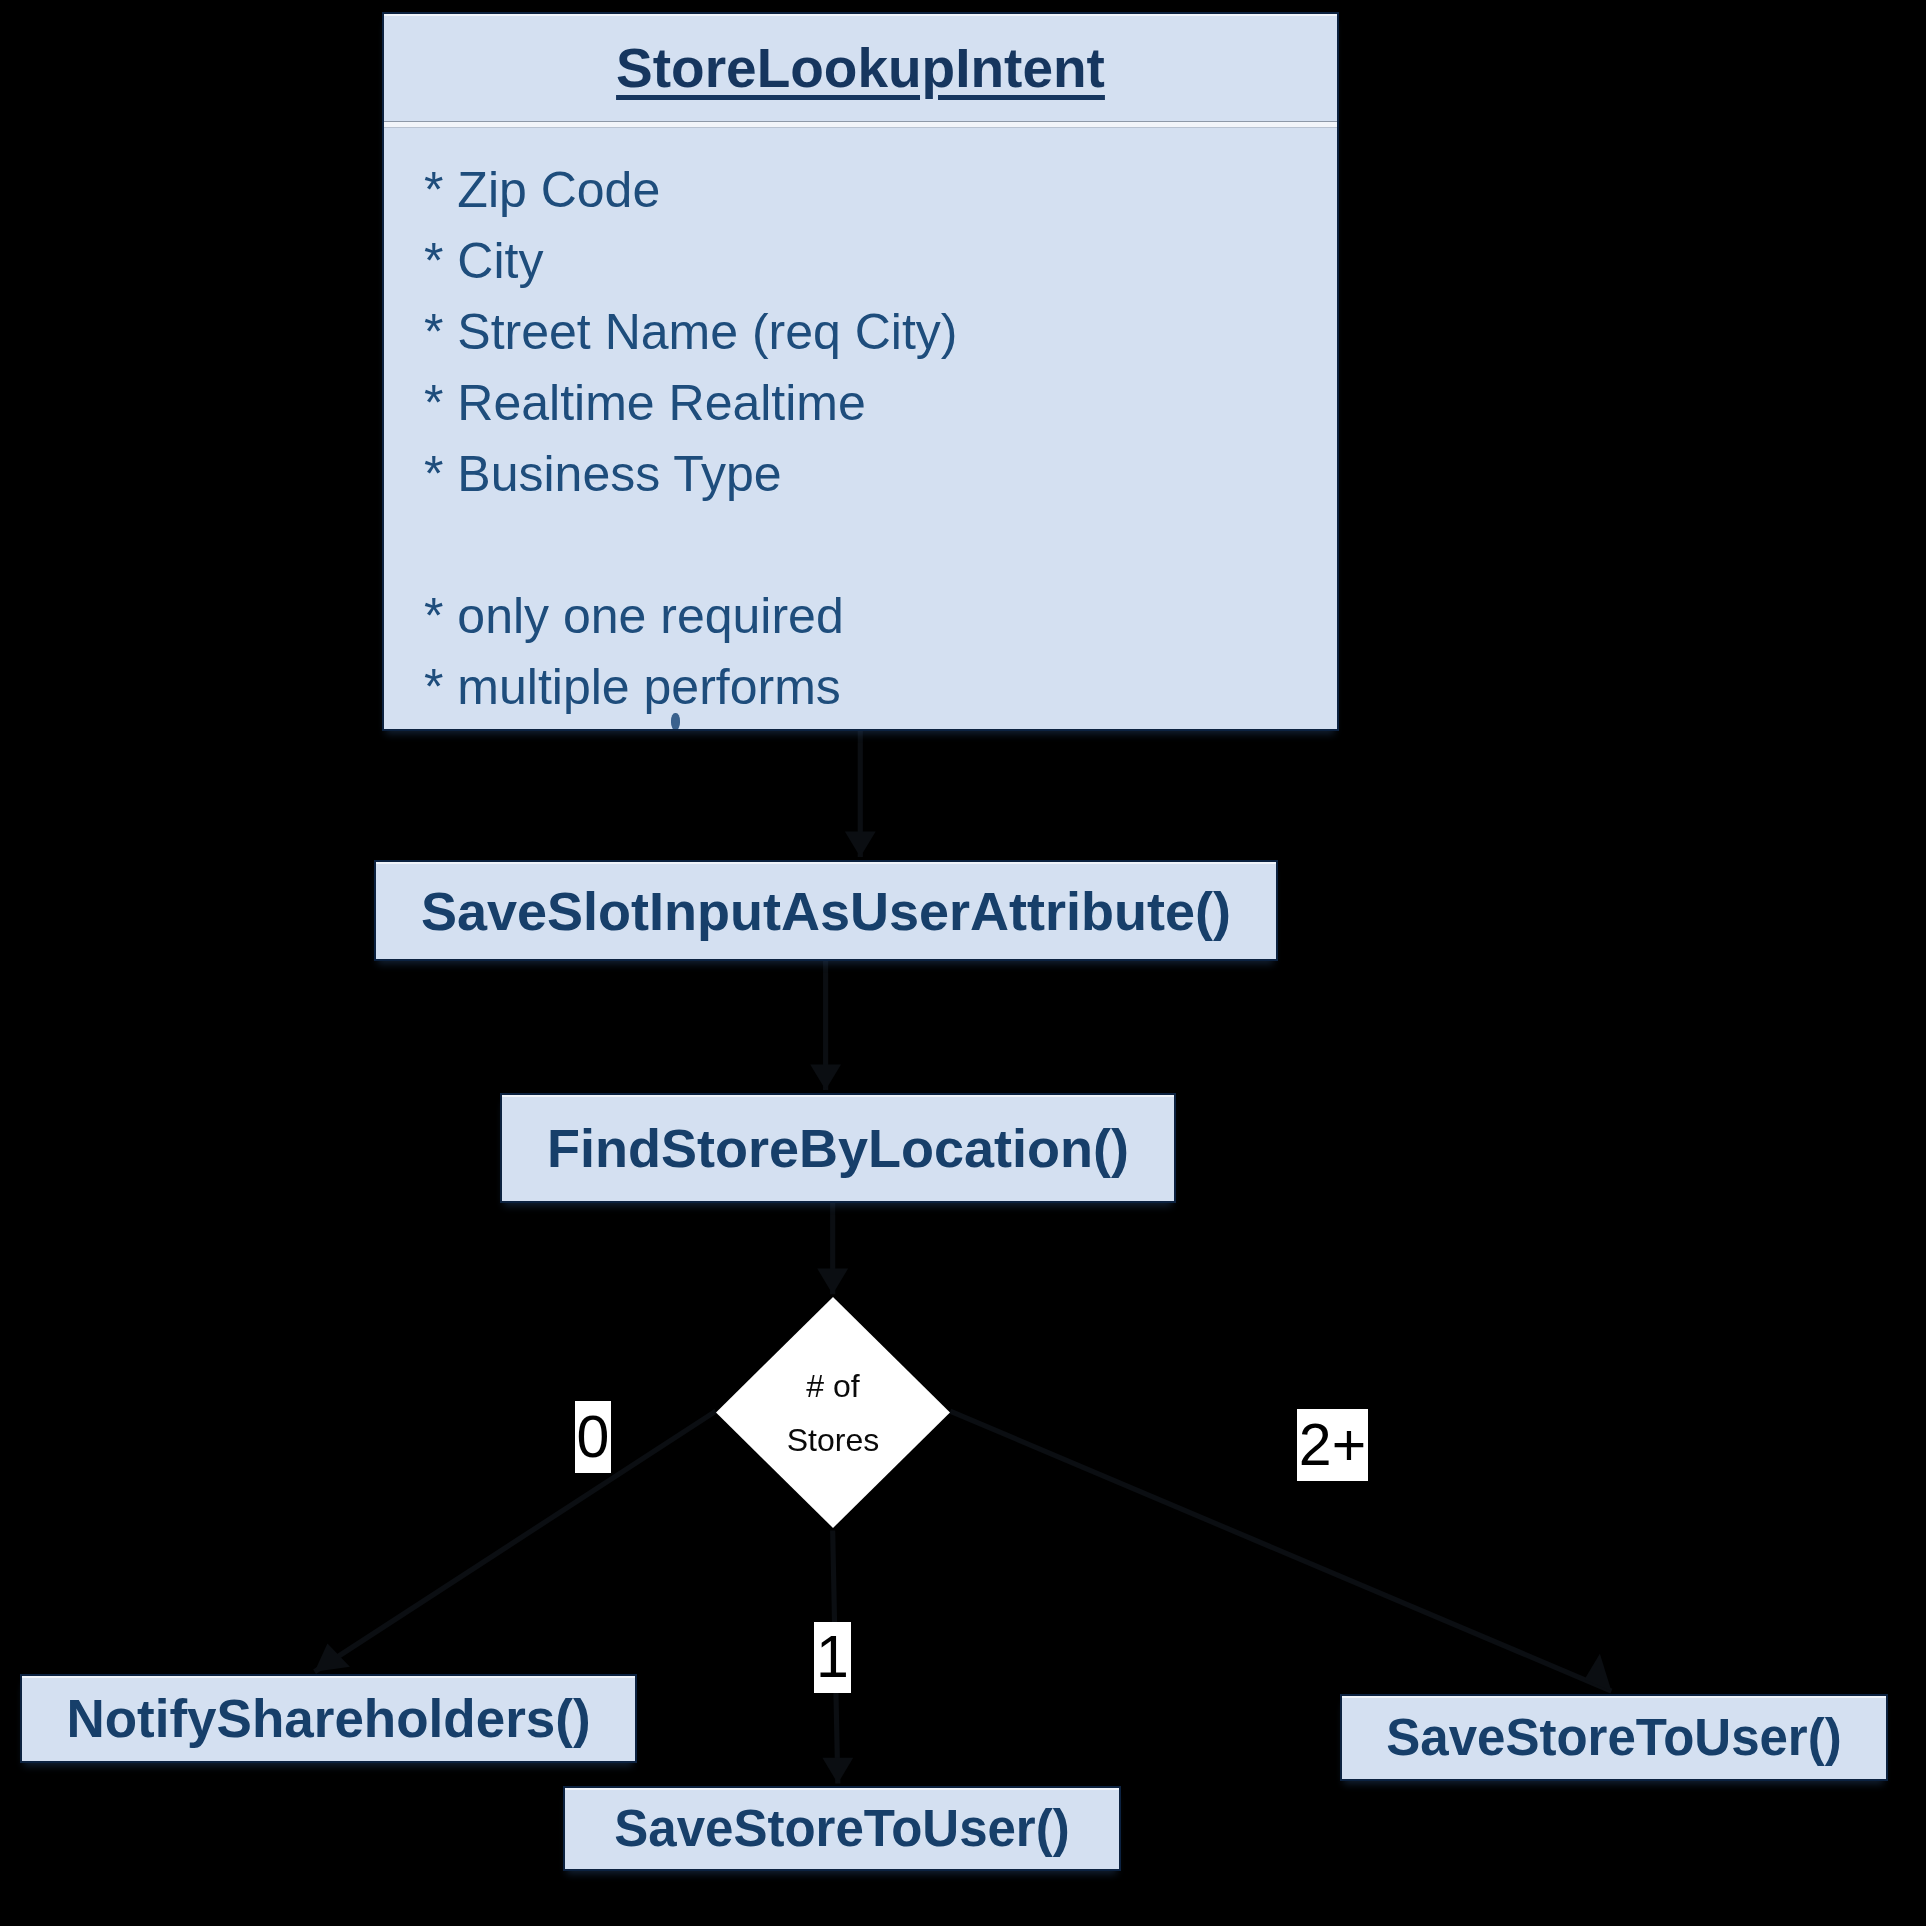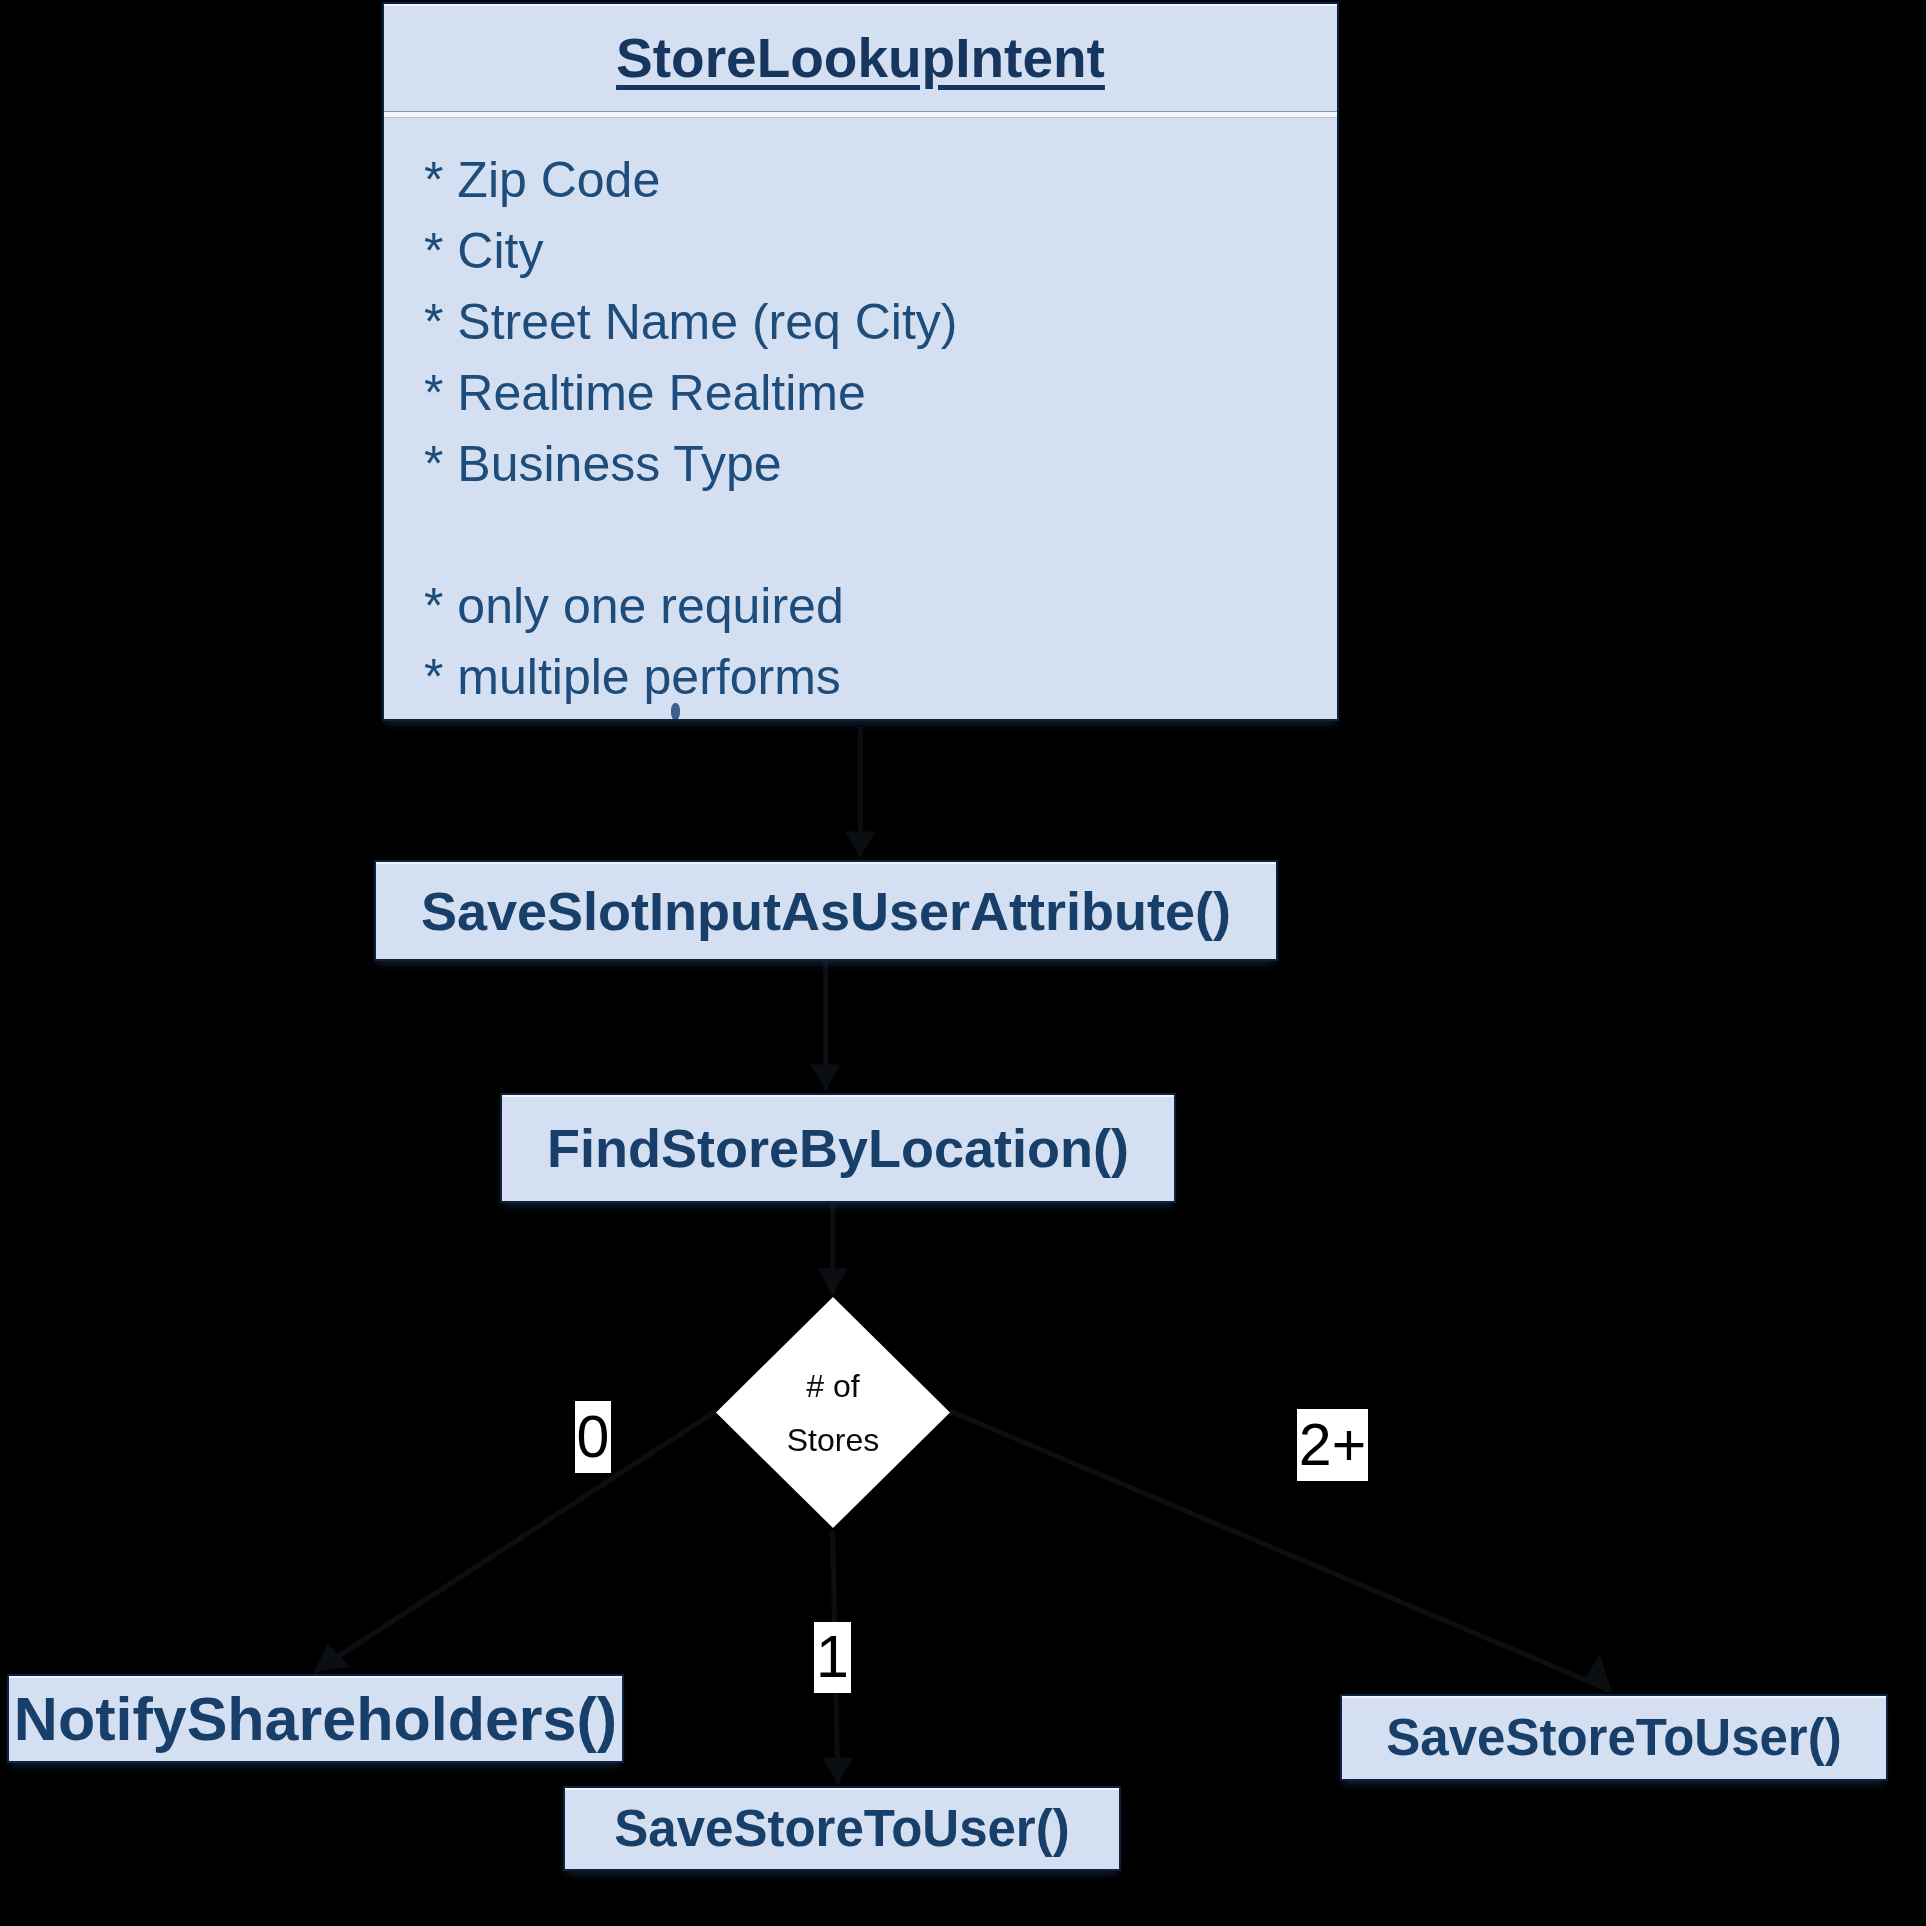--- a/index.html
+++ b/index.html
@@ -92,24 +92,24 @@
     font-size: 59px;
     display: flex;
     align-items: center;
     justify-content: center;
     line-height: 1;
   }
   #label-zero    { left: 575px;  top: 1401px; width: 36px;  height: 72px; }
   #label-twoplus { left: 1297px; top: 1409px; width: 71px; height: 72px; }
   #label-one     { left: 814px; top: 1622px; width: 37px;  height: 71px; }
   
-  #intent-box    { left: 382px;  top: 2px;   width: 957px; height: 719px; }
+  #intent-box    { left: 382px;  top: 12px;   width: 957px; height: 719px; }
   #saveslot-box  { left: 374px;  top: 860px; width: 904px; height: 101px; align-items: center; }
   #findstore-box { left: 500px;  top: 1093px; width: 676px; height: 110px; }
-  #notify-box    { left: 7px;    top: 1674px; width: 617px;  height: 89px; font-size: 61px; }
+  #notify-box    { left: 20px;    top: 1674px; width: 617px;  height: 89px; font-size: 53px; }
   #saveright-box { left: 1340px; top: 1694px; width: 548px;  height: 87px; font-size: 51px; }
   #savecenter-box{ left: 563px;  top: 1786px; width: 558px;  height: 85px; font-size: 51px; }
 </style>
 </head>
 <body>
 
 <div class="canvas">
 
   <svg class="connectors" viewBox="0 0 3000 3000" xmlns="http://www.w3.org/2000/svg">
     <g stroke="#0b0e12" stroke-width="8" fill="none">

